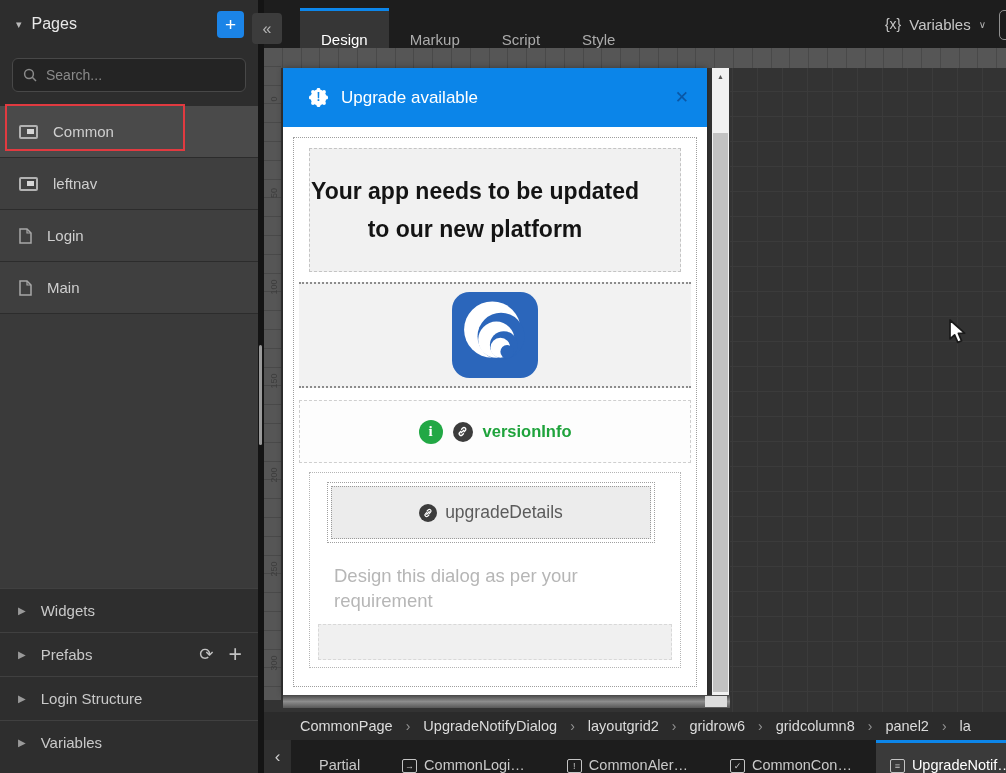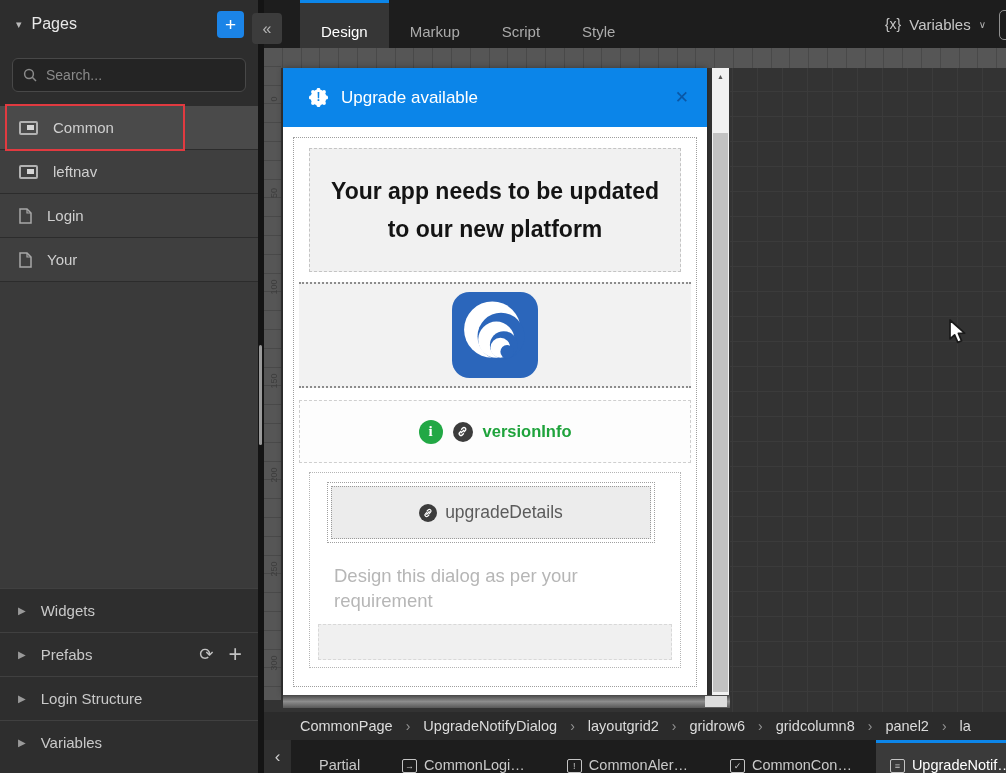--- a/index.html
+++ b/index.html
@@ -13,21 +13,21 @@
   .sb-caret { color:#b9b9b9; font-size:11px; margin:0 10px 0 4px; }
   .sb-title { color:#e8e8e8; font-size:16px; flex:1; }
   .sb-plus { width:27px; height:27px; background:#1b84e7; border:none; border-radius:4px;
              color:#fff; font-size:19px; line-height:25px; cursor:pointer; }
   .sb-search { margin:10px 12px 14px; height:34px; background:#242424; border:1px solid #484848;
                border-radius:6px; display:flex; align-items:center; padding:0 10px; gap:9px; }
   .sb-search input { flex:1; background:transparent; border:none; outline:none; color:#ddd;
                      font-size:14px; font-family:inherit; }
   .sb-search input::placeholder { color:#8a8a8a; }
   .page-region { position:absolute; left:0; top:106px; bottom:183px; right:0; background:#3a3a3a; }
-  .page-row { position:relative; height:44px; background:#3f3f3f; border-bottom:1px solid #2c2c2c;
+  .page-row { position:relative; height:52px; background:#3f3f3f; border-bottom:1px solid #2c2c2c;
               display:flex; align-items:center; padding-left:19px; gap:15px; color:#cfcfcf;
               font-size:15px; cursor:pointer; }
   .page-row.selected { background:#4a4a4a; }
   .red-box { position:absolute; left:5px; top:-2px; width:180px; height:47px;
              border:2px solid #e13a40; pointer-events:none; z-index:3; }
   .partial-icon { position:relative; width:19px; height:14px; border:2px solid #b2b2b2;
                   border-radius:2px; flex:none; }
   .partial-icon i { position:absolute; right:2px; top:2px; width:7px; height:5px; background:#d6d6d6; }
   .doc-icon { flex:none; display:flex; }
   .sb-sections { position:absolute; left:0; right:0; bottom:0; background:#2e2e2e; padding-bottom:9px; }
@@ -41,21 +41,21 @@
 
   
   .divider { position:absolute; left:258px; top:0; width:6px; height:773px; background:#141414; }
   .divider-thumb { position:absolute; left:1px; top:345px; width:3px; height:100px;
                    background:#9a9a9a; border-radius:2px; }
 
   
   .topbar { position:absolute; left:264px; top:0; width:742px; height:48px; background:#1d1d1d; }
   .collapse-btn { position:absolute; left:-12px; top:13px; width:30px; height:31px; background:#3c3c3c;
                   border:none; border-radius:4px; color:#b5b5b5; font-size:16px; cursor:pointer; z-index:5; }
-  .top-tabs { position:absolute; left:36px; top:0; height:60px; display:flex;justify-content:space-between; }
+  .top-tabs { position:absolute; left:36px; top:8px; height:60px; display:flex;justify-content:space-between; }
   .top-tab { padding:0 21px; display:flex; align-items:center; color:#ababab; font-size:15px;
              border-top:3px solid transparent; cursor:pointer; }
   .top-tab.active { background:#363636; border-top-color:#0c86ea; color:#fff; }
   .variables-ctl { position:absolute; right:20px; top:0; height:48px; display:flex; align-items:center;
                    gap:8px; color:#c6c6c6; font-size:15px; cursor:pointer; }
   .var-glyph { font-size:14px; }
   .var-chevron { font-size:10px; color:#b0b0b0; }
   .edge-btn { position:absolute; right:-6px; top:10px; width:13px; height:30px;
               border:1px solid #8f8f8f; border-radius:5px; background:transparent; }
 
@@ -84,21 +84,21 @@
   .dialog { position:absolute; left:19px; top:20px; width:424px; height:627px; background:#fff;
             z-index:2; box-shadow:0 0 6px rgba(0,0,0,.35); }
   .dlg-header { height:59px; background:#0b85e9; display:flex; align-items:center;
                 padding:0 18px 0 26px; gap:13px; }
   .dlg-title { color:#fff; font-size:17px; flex:1; }
   .dlg-close { color:#0a57a6; font-size:17px; font-weight:bold; cursor:pointer; }
   .dlg-body { position:absolute; top:59px; left:0; right:0; bottom:0; background:#fff; }
   .outer-dotted { position:absolute; left:10px; right:10px; top:10px; bottom:8px;
                   border:1px dotted #9e9e9e; }
   .box-heading { position:absolute; left:26px; right:26px; top:21px; height:124px; background:#f1f1f1;
-                 border:1px dashed #c4c4c4; display:flex; align-items:center; justify-content:center; }
+                 border:1px dashed #c4c4c4; display:flex; align-items:center; }
   .box-heading p { width:330px; text-align:center; font-weight:bold; font-size:23px; line-height:38px;
                    color:#141414; }
   .box-picture { position:absolute; left:16px; right:16px; top:155px; height:106px; background:#f2f2f2;
                  border-top:2px dotted #8c8c8c; border-bottom:2px dotted #8c8c8c;
                  display:flex; align-items:center; justify-content:center; }
   .box-version { position:absolute; left:16px; right:16px; top:273px; height:63px; background:#fdfdfd;
                  border:1px dashed #cfcfcf; display:flex; align-items:center; justify-content:center;
                  gap:10px; }
   .info-badge { width:24px; height:24px; border-radius:50%; background:#22a845; color:#fff;
                 font-family:"Liberation Serif","DejaVu Serif",serif; font-weight:bold; font-size:15px;
@@ -189,21 +189,21 @@
           </span>
           <span>Login</span>
         </div>
         <div class="page-row">
           <span class="doc-icon">
             <svg width="13" height="16" viewBox="0 0 13 16">
               <path d="M1 1 h7 l4 4 v10 h-11 z" fill="none" stroke="#a8a8a8" stroke-width="1.5"></path>
               <path d="M8 1 v4 h4" fill="none" stroke="#a8a8a8" stroke-width="1.2"></path>
             </svg>
           </span>
-          <span>Your</span>
+          <span>Main</span>
         </div>
       </div>
     <div class="sb-sections" id="sections">
         <div class="section-row">
           <span class="section-caret">▶</span>
           <span>Widgets</span>
         </div>
         <div class="section-row">
           <span class="section-caret">▶</span>
           <span>Prefabs</span>

